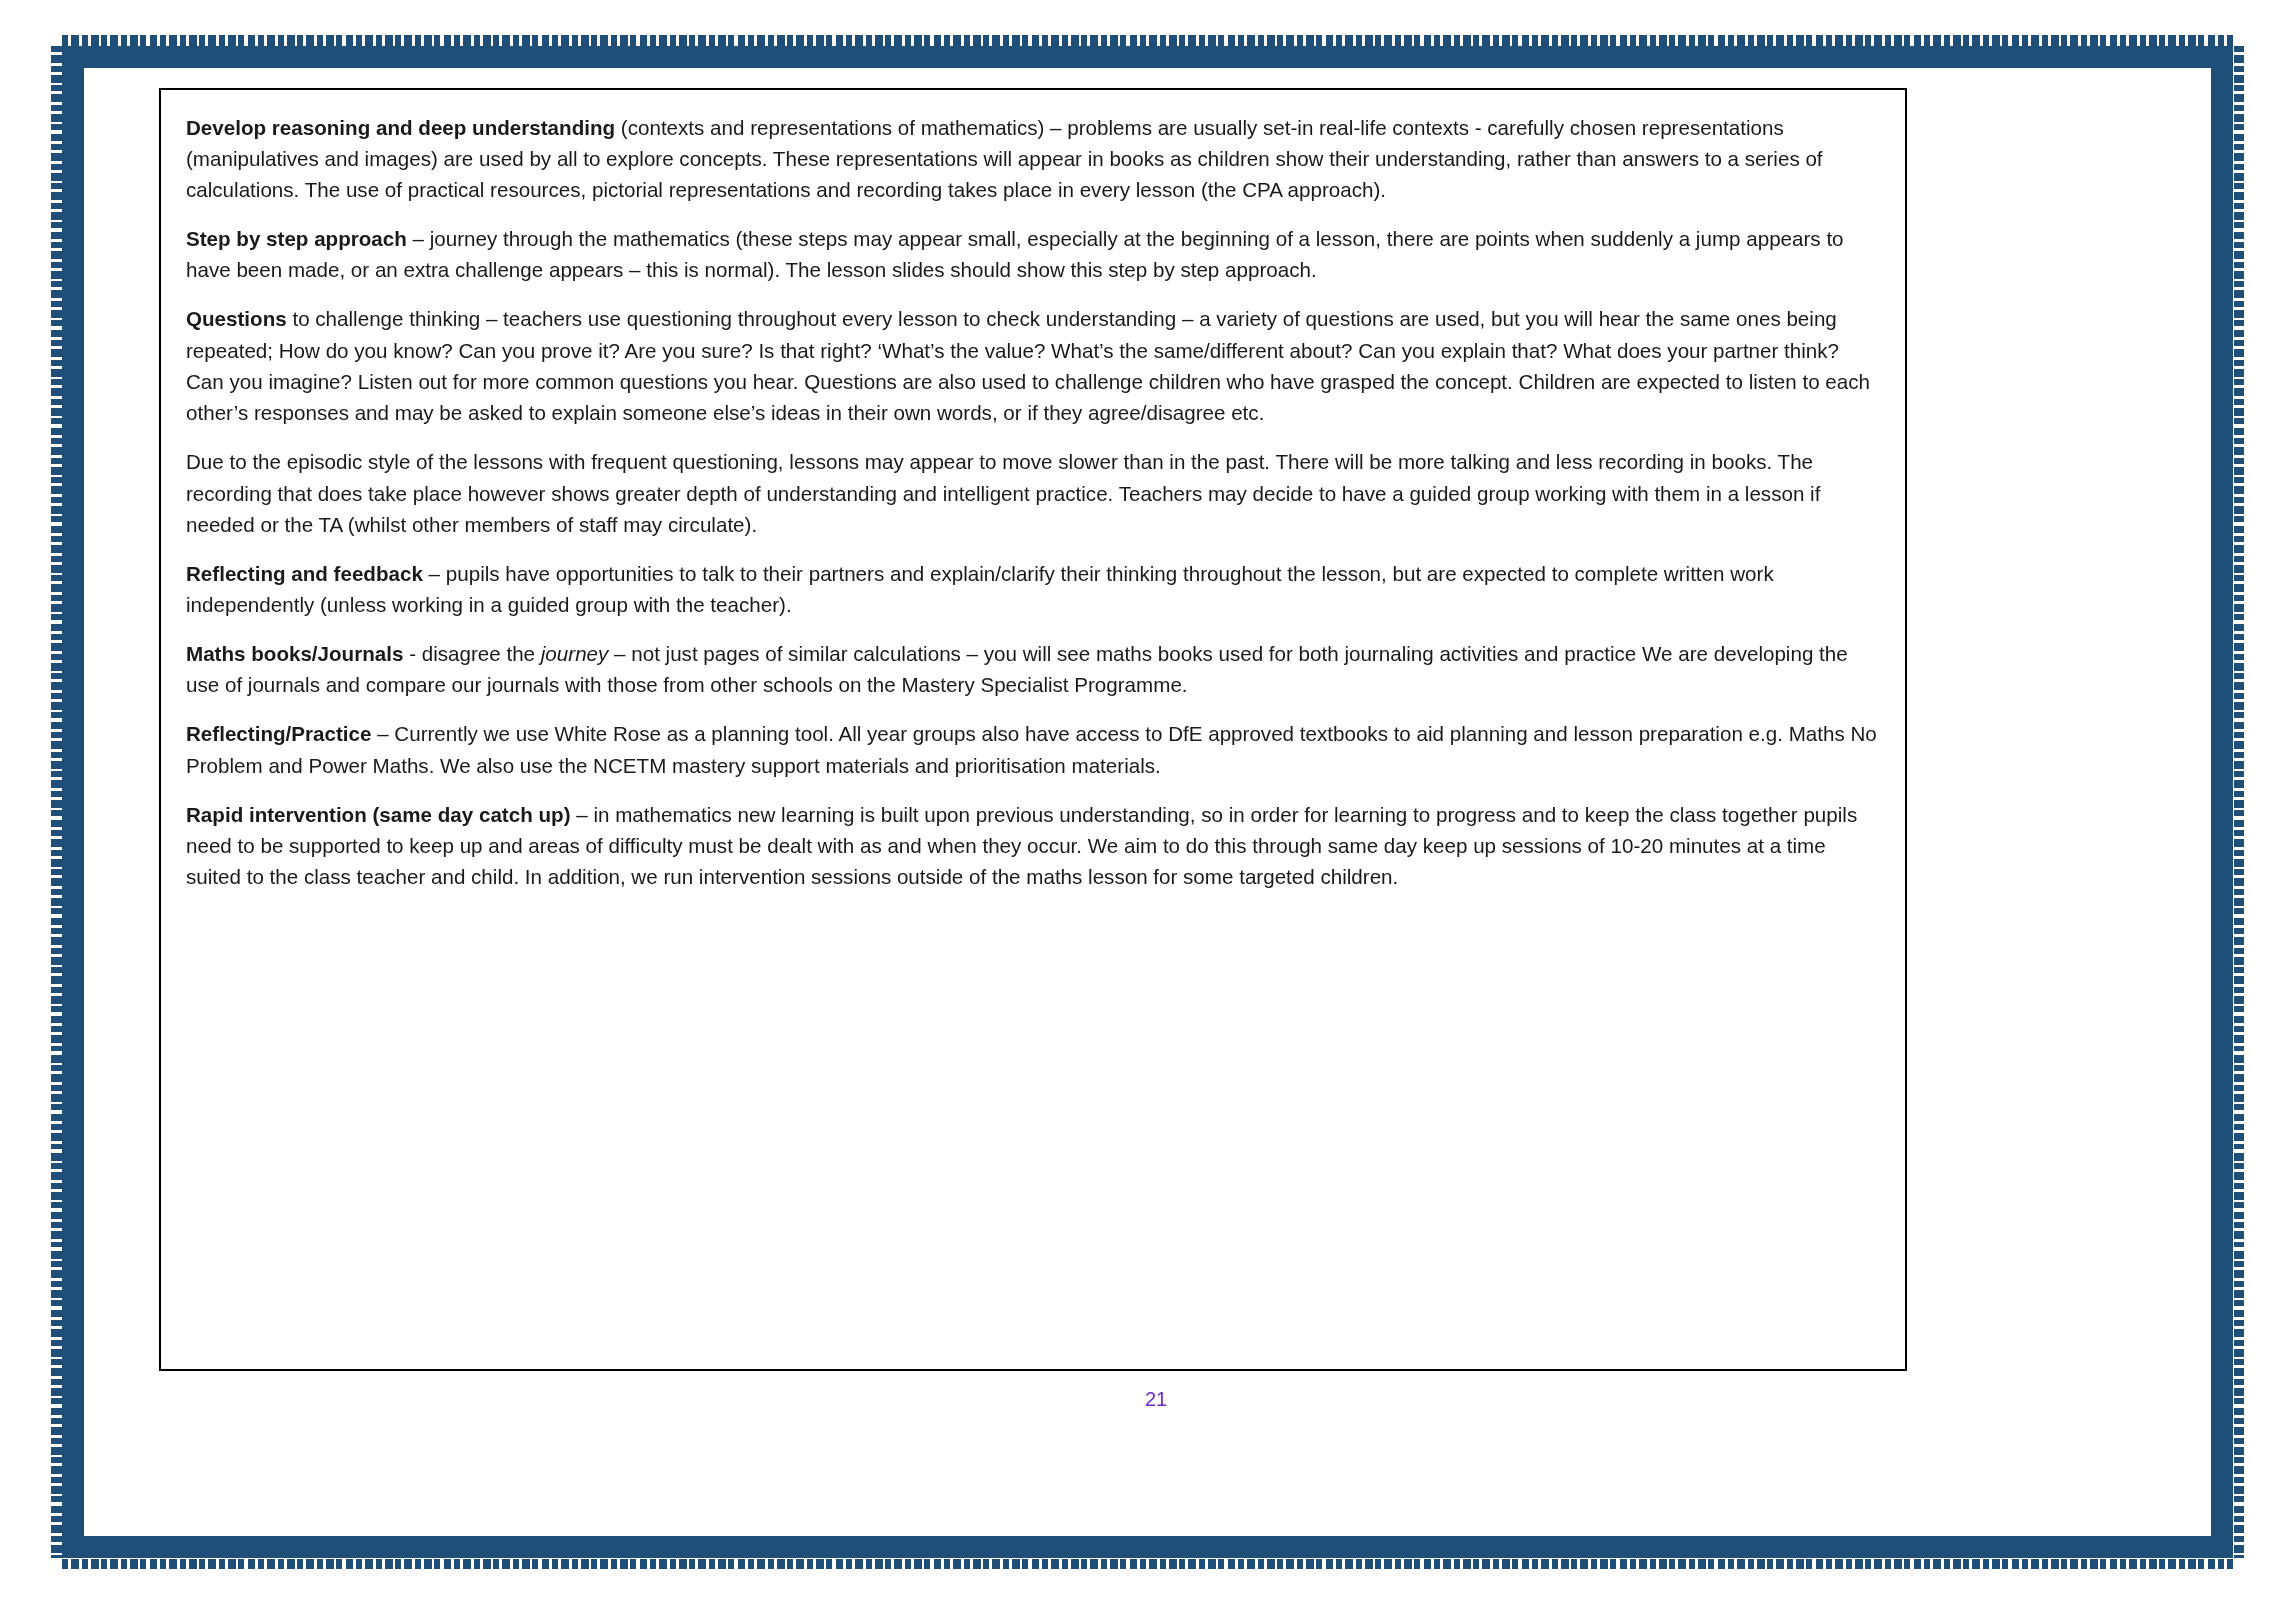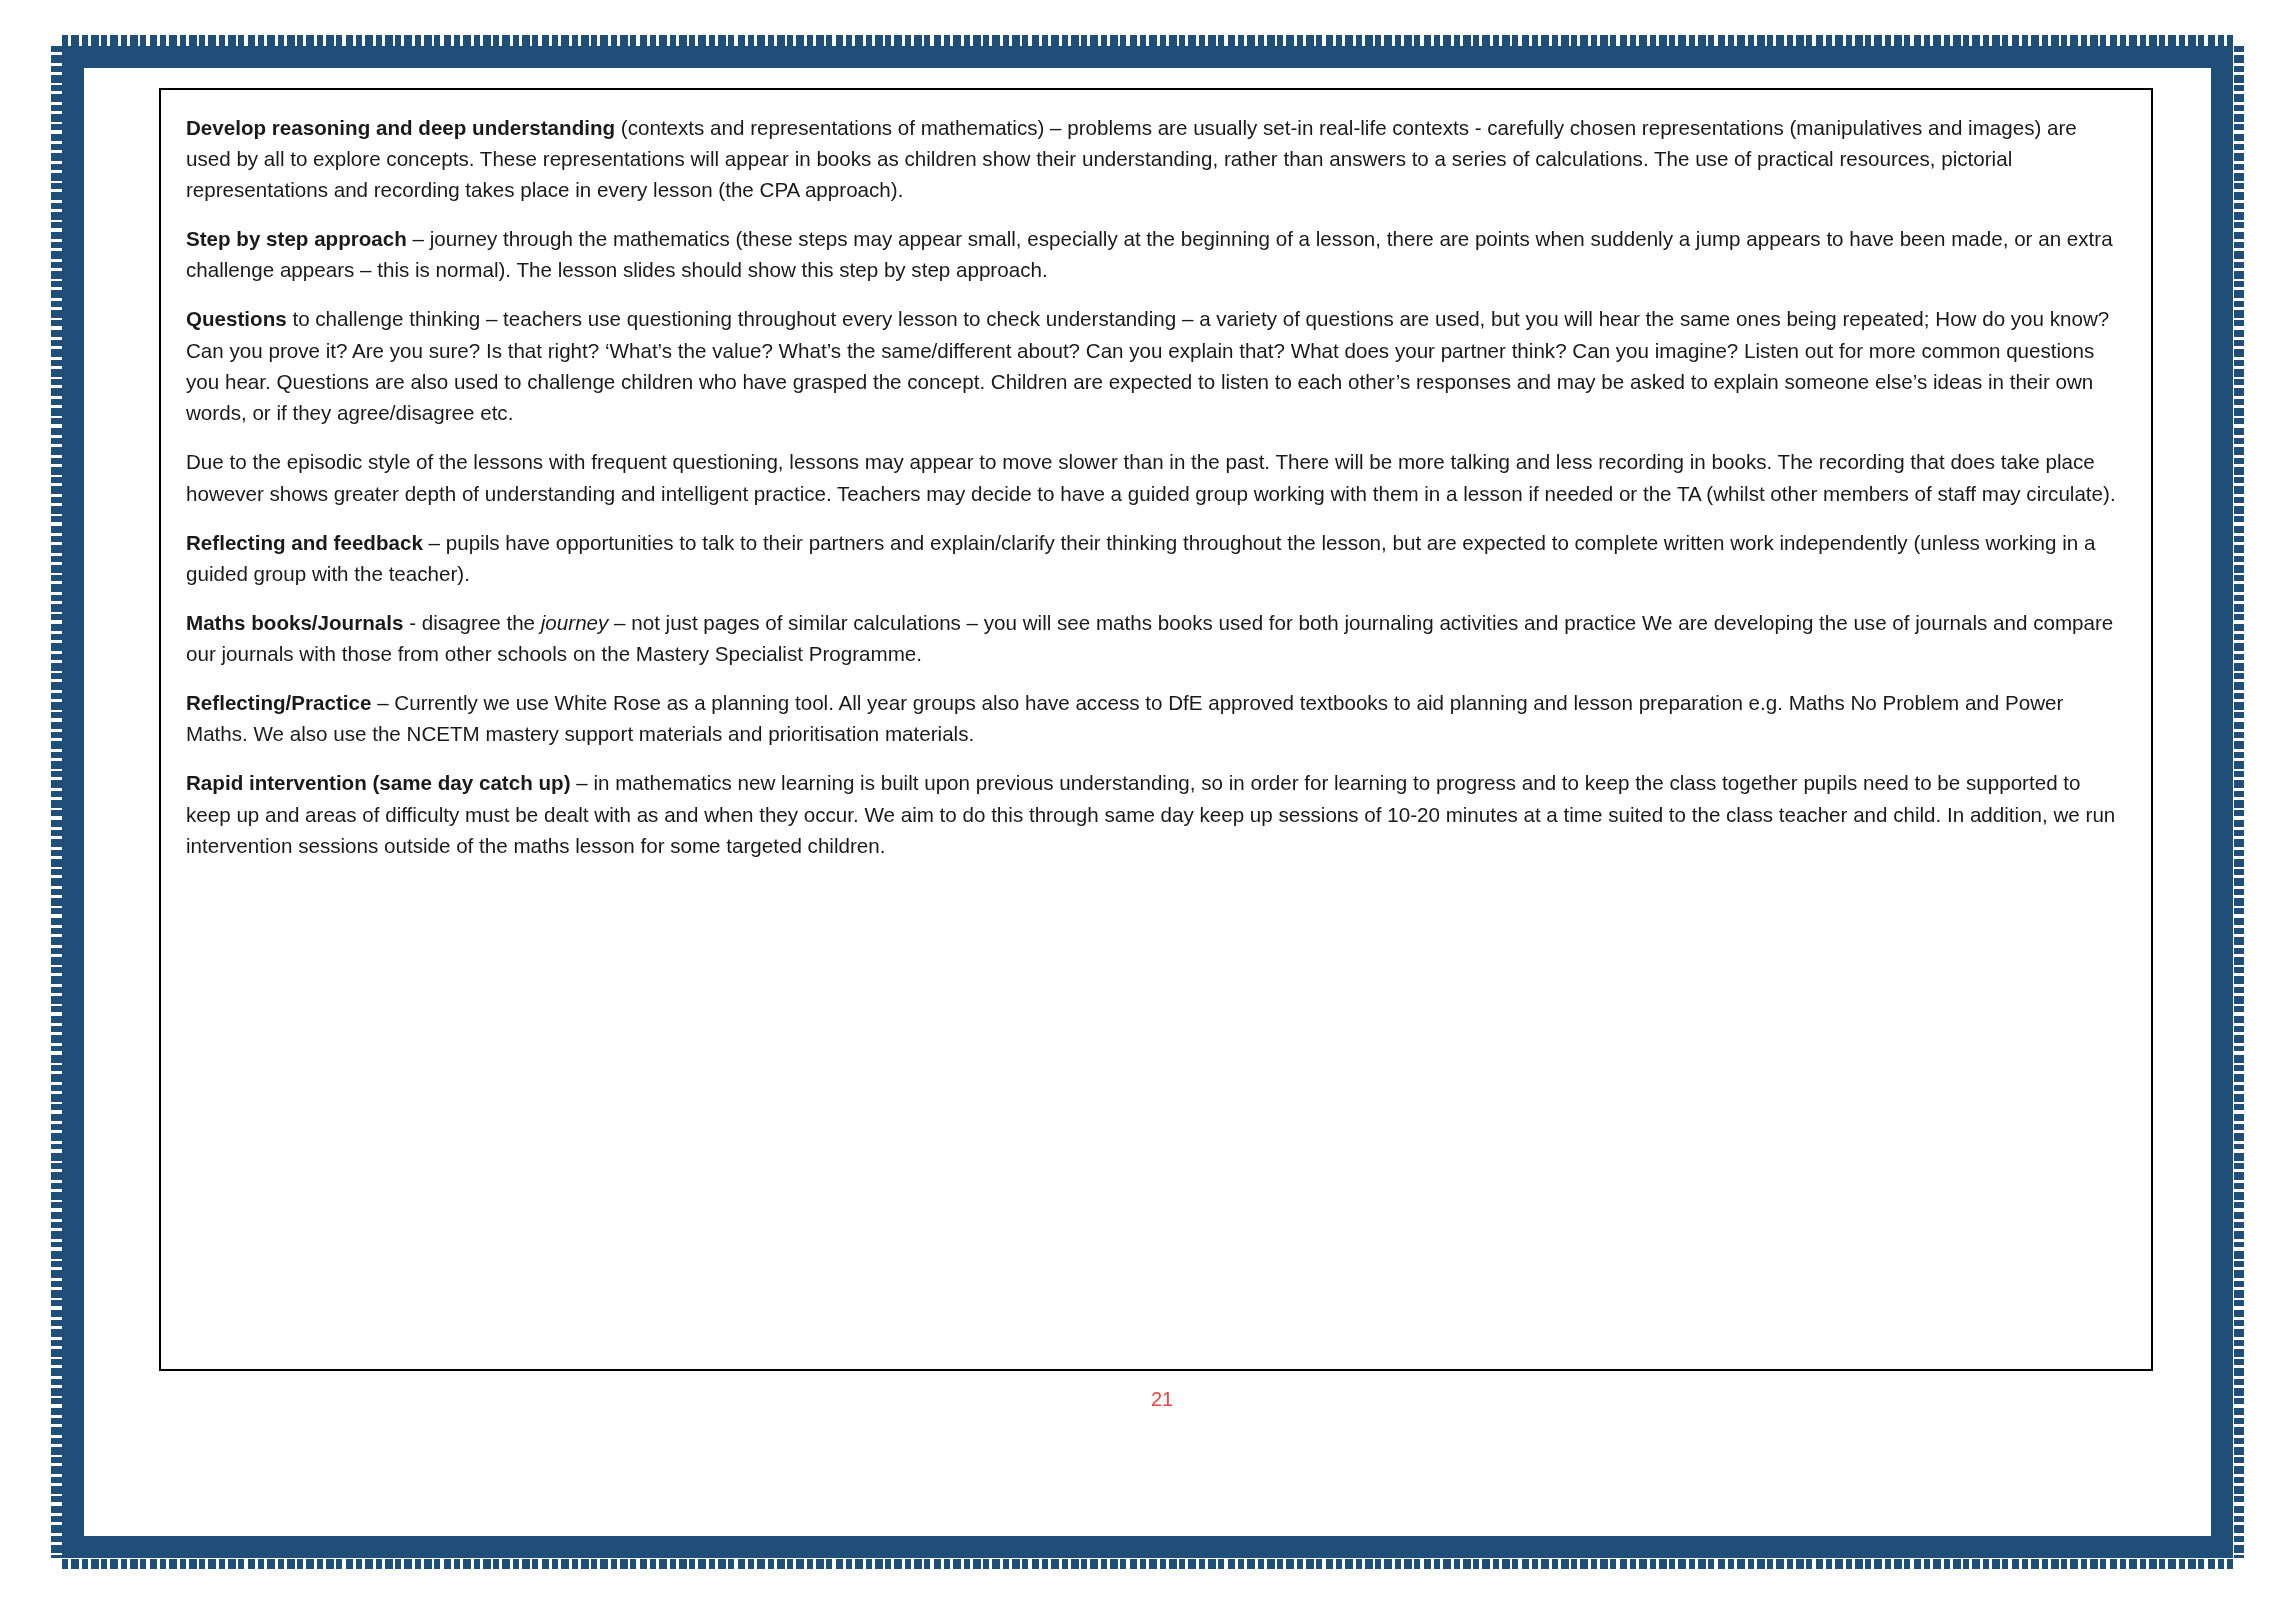--- a/index.html
+++ b/index.html
@@ -64,21 +64,21 @@
         #ffffff 17px, #ffffff 19.6px);
   }
   .ragged-left { left: -33px; }
   .ragged-right { right: -33px; }
 
   
   .content-box {
     position: absolute;
     left: 75px;
     top: 19.6px;
-    width: 1994px;
+    width: 1748px;
     height: 1283px;
     box-sizing: border-box;
     border: 2px solid #000000;
     background: #ffffff;
     padding: 22px 26px 13px 25px;
   }
 
   .doc-body {
     font-size: 20.6px;
     line-height: 1.52;
@@ -93,26 +93,26 @@
   }
   .lead {
     font-weight: bold;
   }
   .ital {
     font-style: italic;
   }
 
   .page-number {
     position: absolute;
-    left: 81px;
+    left: 75px;
     top: 1320px;
     width: 1994px;
     text-align: center;
     font-size: 20px;
-    color: #ef4444;
+    color: #6d28d9;
   }
 </style>
 </head>
 <body>
 
 <div class="page-frame">
   <div class="ragged ragged-top"></div>
   <div class="ragged ragged-bottom"></div>
   <div class="ragged ragged-left"></div>
   <div class="ragged ragged-right"></div>

